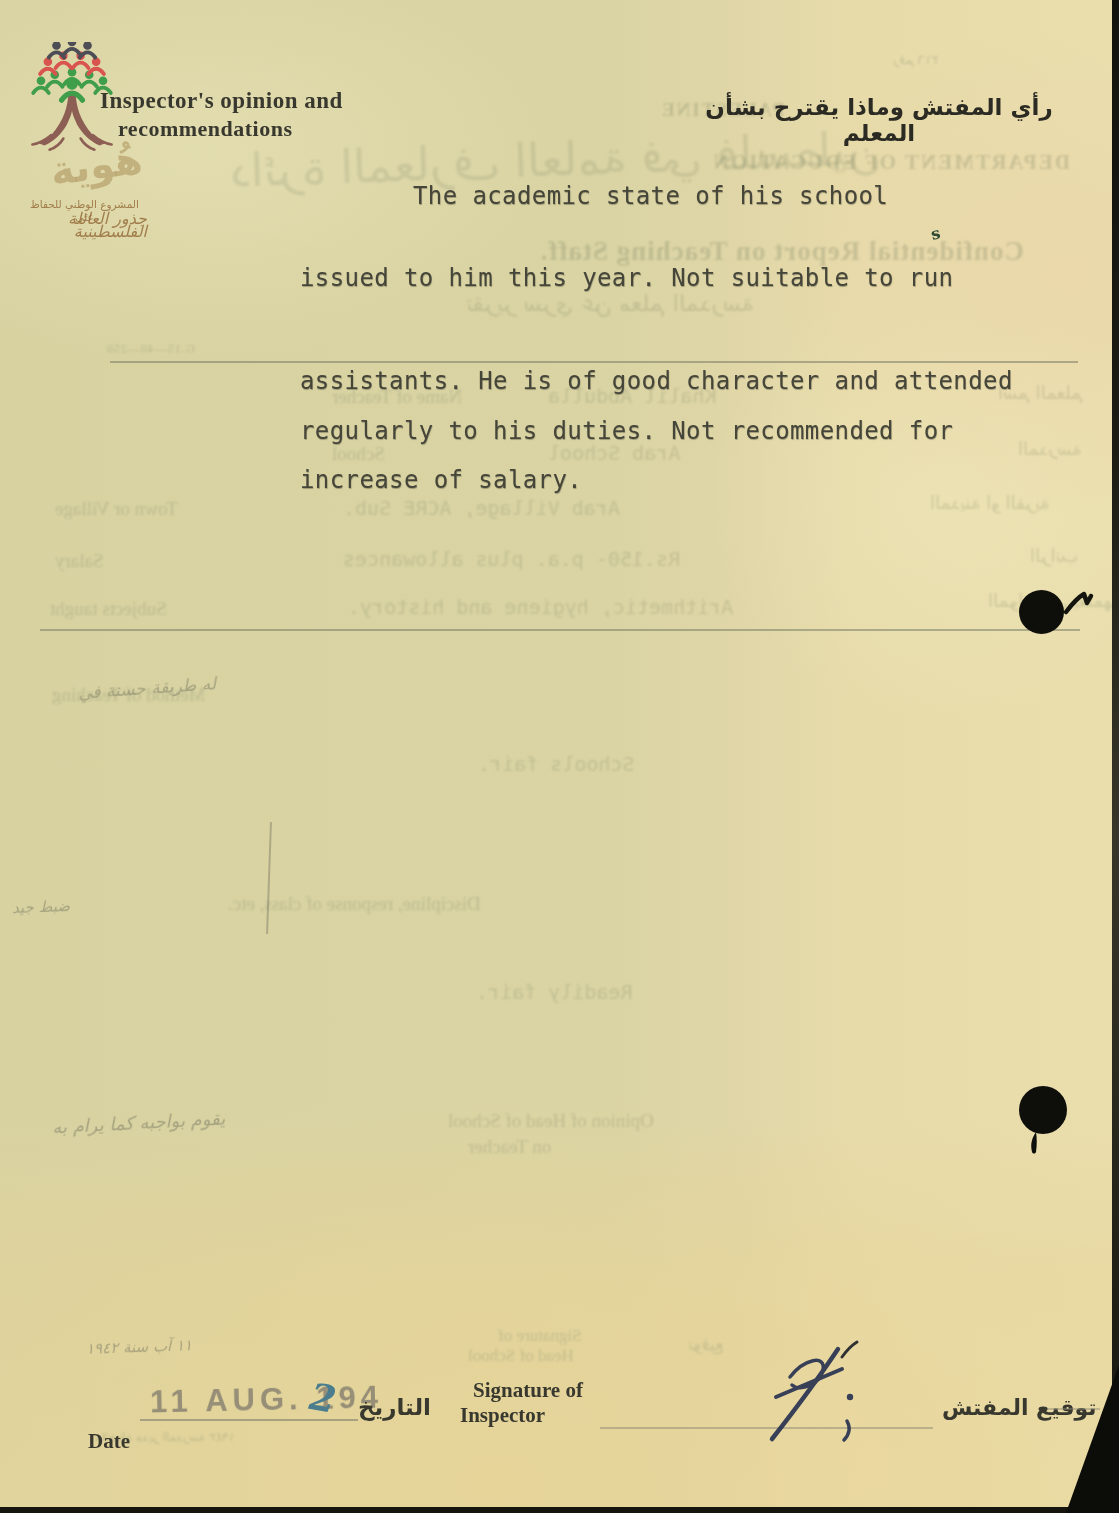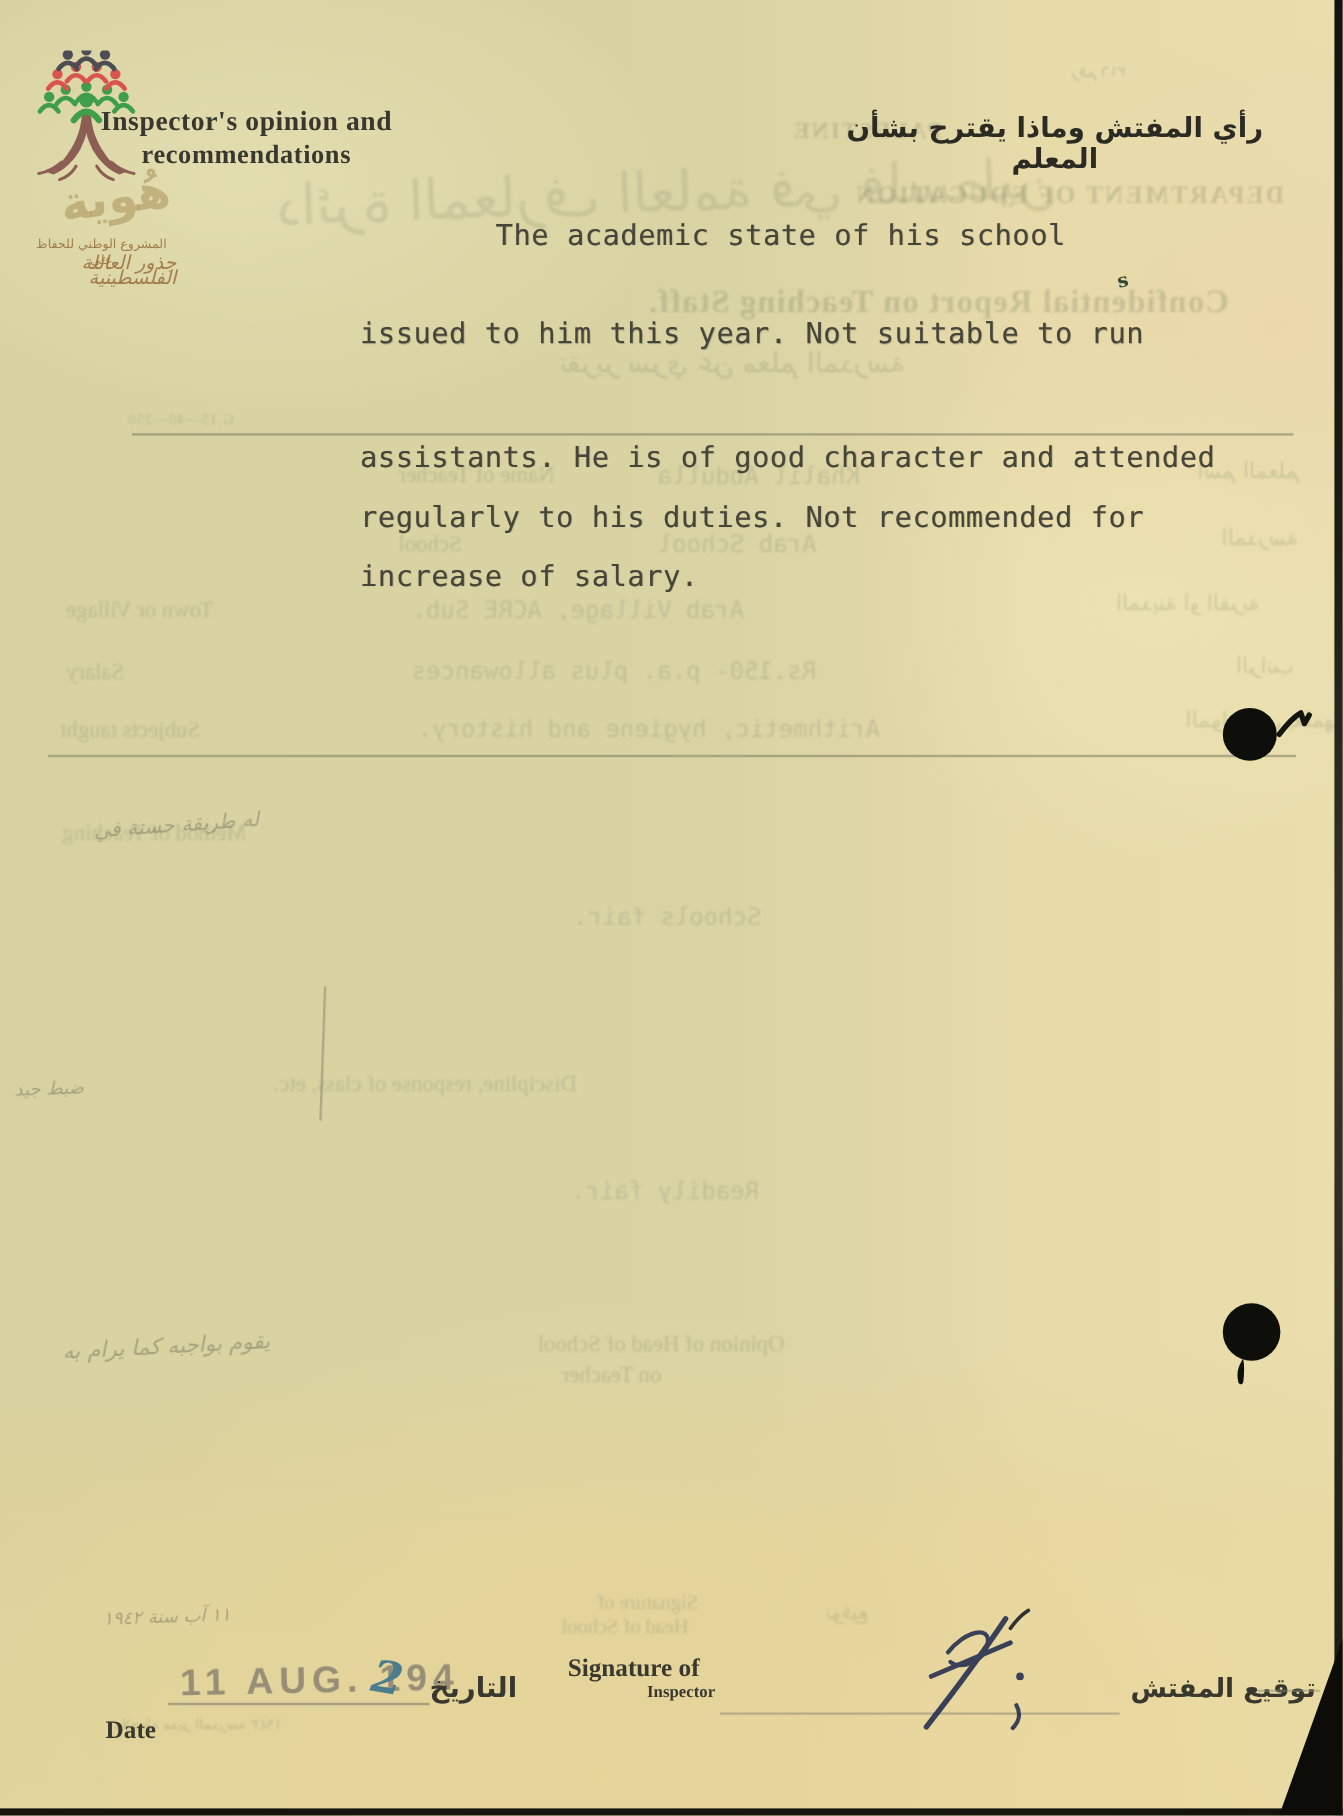--- a/index.html
+++ b/index.html
@@ -128,21 +128,21 @@
     <use href="#person" x="60" y="23" style="color:#d9534f"></use>
     <use href="#person" x="78" y="30" style="color:#d9534f"></use>
     <use href="#person" x="32" y="11" style="color:#4d4d55"></use>
     <use href="#person" x="50" y="7" style="color:#4d4d55"></use>
     <use href="#person" x="68" y="11" style="color:#4d4d55"></use>
   </svg>
   <div class="abs ar" style="left:50px; top:142px; font-size:40px; color:rgba(169,143,88,0.55); transform:rotate(-8deg); font-weight:700;">هُوية</div>
   <div class="abs ar" style="left:22px; top:198px; width:125px; font-size:10.5px; color:rgba(150,110,60,0.85); text-align:center; line-height:13px;">المشروع الوطني للحفاظ على</div>
   <div class="abs ar" style="left:22px; top:212px; width:125px; font-size:16px; color:rgba(150,110,60,0.85); text-align:right; line-height:13px;font-style:italic;">جذور العائلة الفلسطينية</div>
 
-  <div class="prt" style="left:84px; top:88px; font-size:23px; font-weight:700; letter-spacing:0.5px;text-align:right;">Inspector's opinion and</div>
+  <div class="prt" style="left:100px; top:88px; font-size:23px; font-weight:700; letter-spacing:0.5px;text-align:right;">Inspector's opinion and</div>
   <div class="prt" style="left:118px; top:116px; font-size:22px; font-weight:700; letter-spacing:0.5px;text-align:right;">recommendations</div>
   <div class="prt ar" style="left:705px; top:94px; width:348px; font-size:23px; font-weight:600; color:#2b2b24; text-align:center;">رأي المفتش وماذا يقترح بشأن المعلم</div>
 
   <div class="tw" style="left:413px; top:182px;">The academic state of his school</div>
   <div class="ins-mark" style="left:931px; top:224px;">s</div>
   <div class="tw" style="left:300px; top:264px;">issued to him this year. Not suitable to run</div>
   <div class="tw" style="left:300px; top:367px;">assistants. He is of good character and attended</div>
   <div class="tw" style="left:300px; top:417px;">regularly to his duties. Not recommended for</div>
   <div class="tw" style="left:300px; top:466px;">increase of salary.</div>
 
@@ -158,21 +158,21 @@
     <path d="M12 2 C8 8 6 14 8 22 C9 24 11 24 12 22 C13 15 13 8 12 2 Z" fill="#0e0e0a"></path>
   </svg>
 
   <div class="prt" style="left:88px; top:1398px; font-size:21px; font-weight:700;margin-top:31px;">Date</div>
   <div class="stamp" style="left:150px; top:1382px;">11 AUG. 194</div>
   <div class="hw-year" style="left:310px; top:1376px;">2</div>
   <div class="rule" style="left:140px; top:1419px; width:218px; background:rgba(128,126,108,0.6);"></div>
   <div class="prt ar" style="left:358px; top:1394px; font-size:23px; font-weight:600;text-align:right;">التاريخ</div>
 
   <div class="prt" style="left:460px; top:1378px; width:136px; font-size:21px; font-weight:700; text-align:center;">Signature of</div>
-  <div class="prt" style="left:460px; top:1403px; width:136px; font-size:14px; font-weight:700; text-align:right;">Inspector</div>
+  <div class="prt" style="left:460px; top:1403px; width:136px; font-size:21px; font-weight:700; text-align:left;">Inspector</div>
   <div class="rule" style="left:600px; top:1427px; width:333px; height:1.5px; background:rgba(140,135,115,0.5);"></div>
 
   <svg class="abs" style="left:752px; top:1335px;" width="112" height="112" viewBox="0 0 112 112">
     <g stroke="#263050" fill="none" stroke-linecap="round" opacity="0.9">
       <path d="M86 14 C 66 44, 42 76, 20 104" stroke-width="4.5"></path>
       <path d="M38 42 C 52 24, 74 19, 71 35 C 68 50, 48 57, 40 50" stroke-width="3.5"></path>
       <path d="M24 62 L 90 34" stroke-width="4"></path>
       <path d="M90 22 C 95 15, 100 10, 105 7" stroke-width="3" stroke="#1c2028"></path>
       <path d="M95 86 C 99 93, 97 100, 92 105" stroke-width="3.5"></path>
     </g>

